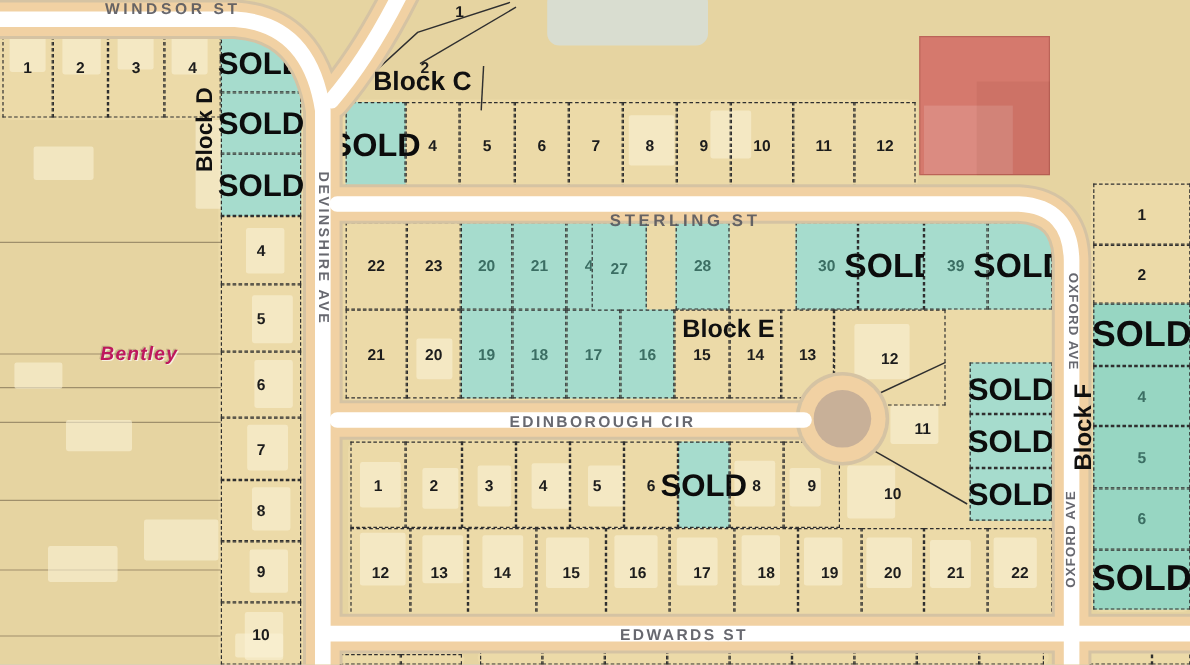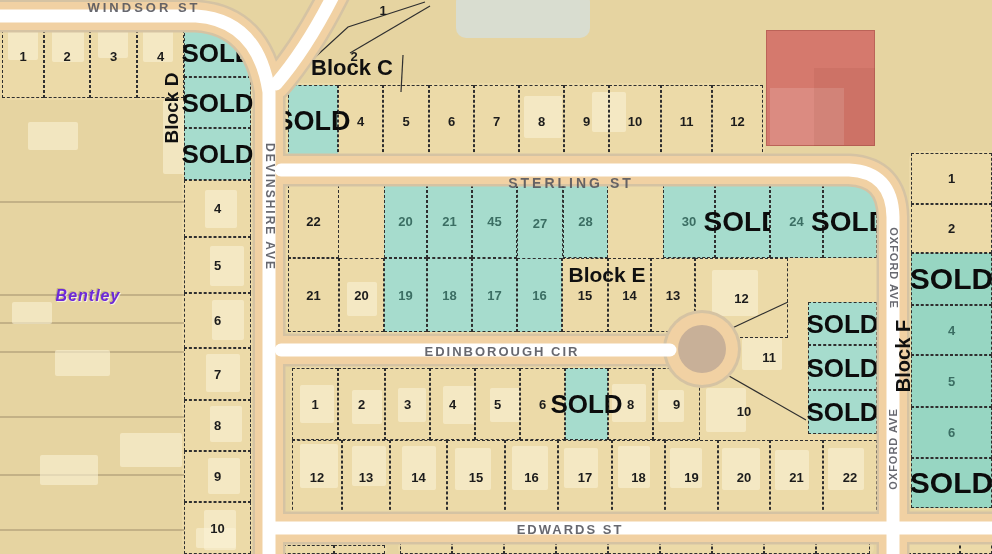--- a/index.html
+++ b/index.html
@@ -18,22 +18,22 @@
   .lot.teal{background:var(--teal,#a6dccd);}
   .lot.teal2{background:var(--teal2,#97d6c2);}
   .lot.nb{border:none;}
   .lot-num{font-size:13px;font-weight:600;color:#1c1c1c;line-height:1;}
   .lot.teal .lot-num,.lot.teal2 .lot-num{color:#3b6e63;}
   .sold{font-weight:bold;color:#0c0c0c;line-height:1;white-space:nowrap;letter-spacing:0;}
   .map-label{position:absolute;transform:translate(-50%,-50%);white-space:nowrap;line-height:1;}
   .street-label{color:#53545c;font-weight:700;opacity:.88;}
   .block-label{color:#101010;font-weight:600;}
   .free-num{color:#1c1c1c;font-weight:600;}
-  .watermark{color:#6d28d9;font-weight:bold;font-style:italic;
-    text-shadow:1px 1px 0 rgba(255,255,255,.65),-1px -1px 0 rgba(90,80,60,.25);}
+  .watermark{color:#be185d;font-weight:bold;font-style:italic;
+    text-shadow:1px 1px 0 rgba(255,255,255,.65),-1px -1px 0 rgba(90,80,60,.25);margin-left:28px;}
   svg{position:absolute;left:0;top:0;}
   .road-shadow{stroke:#d5c3a3;stroke-width:33;fill:none;stroke-linecap:round;}
   .road-case{stroke:#f1d1a3;stroke-width:28;fill:none;stroke-linecap:round;}
   .road-white{stroke:#ffffff;stroke-width:13;fill:none;stroke-linecap:round;}
   .strip{stroke:#7a6b4f;stroke-width:1;opacity:.65;}
   .diag{stroke:#2f2f2f;stroke-width:1.2;fill:none;}
 </style>
 </head>
 <body>
 
@@ -183,43 +183,46 @@
       </div>
       <div class="lot" style="left: 661px; top: 85px; width: 51px; height: 72px; position: absolute;">
         <span class="lot-num">11</span>
       </div>
       <div class="lot" style="left: 712px; top: 85px; width: 51px; height: 72px; position: absolute;">
         <span class="lot-num">12</span>
       </div>
       <div class="lot" style="left: 288px; top: 185px; width: 51px; height: 73px; position: absolute;">
         <span class="lot-num">22</span>
       </div>
+      <div class="lot" style="left: 339px; top: 185px; width: 45px; height: 73px; position: absolute;">
+        <span class="lot-num">23</span>
+      </div>
       <div class="lot teal" style="left: 384px; top: 185px; width: 43px; height: 73px; position: absolute;">
         <span class="lot-num">20</span>
       </div>
       <div class="lot teal" style="left: 427px; top: 185px; width: 45px; height: 73px; position: absolute;">
         <span class="lot-num">21</span>
       </div>
       <div class="lot teal" style="left: 472px; top: 185px; width: 45px; height: 73px; position: absolute;">
         <span class="lot-num">45</span>
       </div>
-      <div class="lot teal" style="left: 517px; top: 185px; width: 46px; height: 76px; position: absolute;">
+      <div class="lot teal" style="left: 493px; top: 185px; width: 46px; height: 76px; position: absolute;">
         <span class="lot-num">27</span>
       </div>
       <div class="lot teal" style="left: 563px; top: 185px; width: 45px; height: 73px; position: absolute;">
         <span class="lot-num">28</span>
       </div>
       <div class="lot teal" style="left: 663px; top: 185px; width: 52px; height: 73px; position: absolute;">
         <span class="lot-num">30</span>
       </div>
       <div class="lot teal" style="left: 715px; top: 185px; width: 55px; height: 73px; position: absolute;">
         <span class="sold" style="font-size: 28px;">SOLD</span>
       </div>
       <div class="lot teal" style="left: 770px; top: 185px; width: 53px; height: 73px; position: absolute;">
-        <span class="lot-num">24</span>
+        <span class="lot-num">39</span>
       </div>
       <div class="lot teal" style="left: 823px; top: 185px; width: 54px; height: 73px; position: absolute;">
         <span class="sold" style="font-size: 28px;">SOLD</span>
       </div>
       <div class="lot" style="left: 288px; top: 258px; width: 51px; height: 74px; position: absolute;">
         <span class="lot-num">21</span>
       </div>
       <div class="lot" style="left: 339px; top: 258px; width: 45px; height: 74px; position: absolute;">
         <span class="lot-num">20</span>
       </div>

